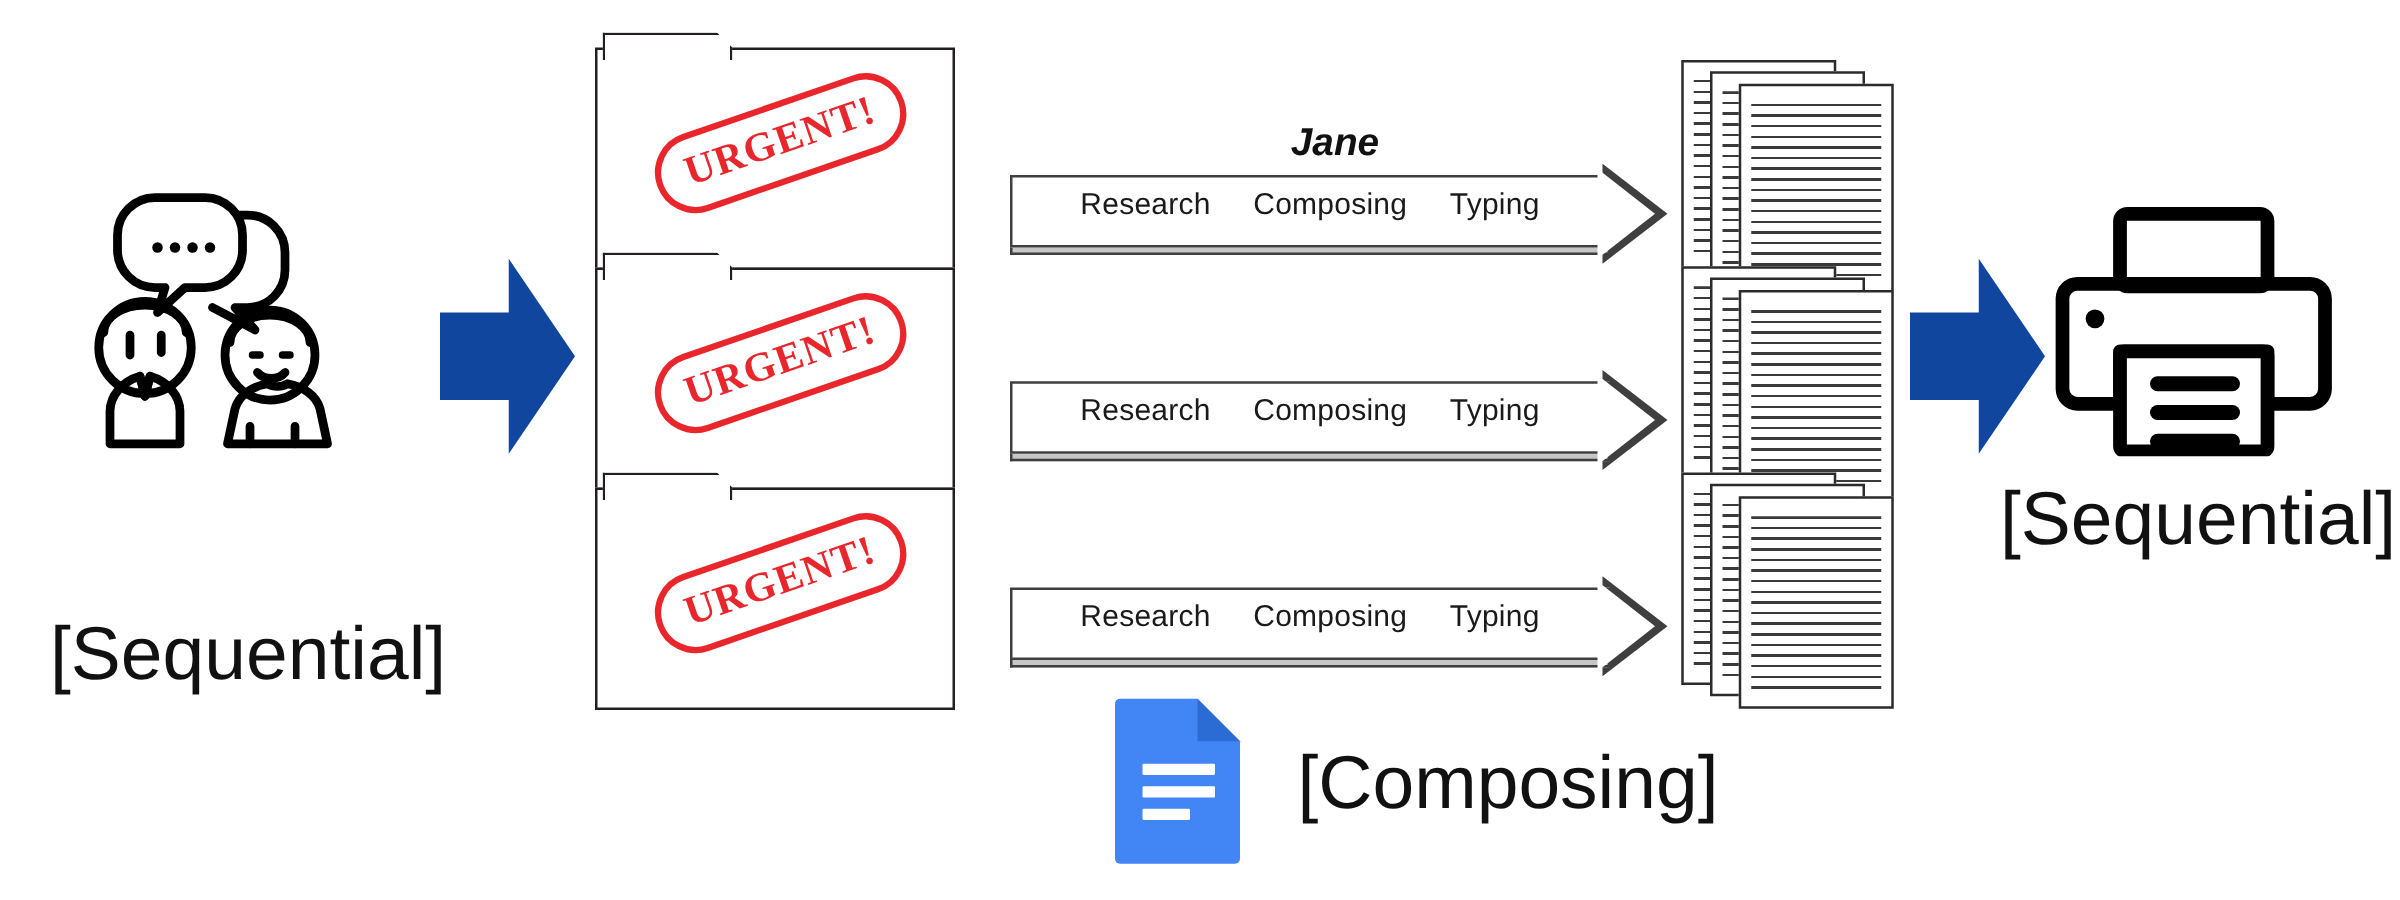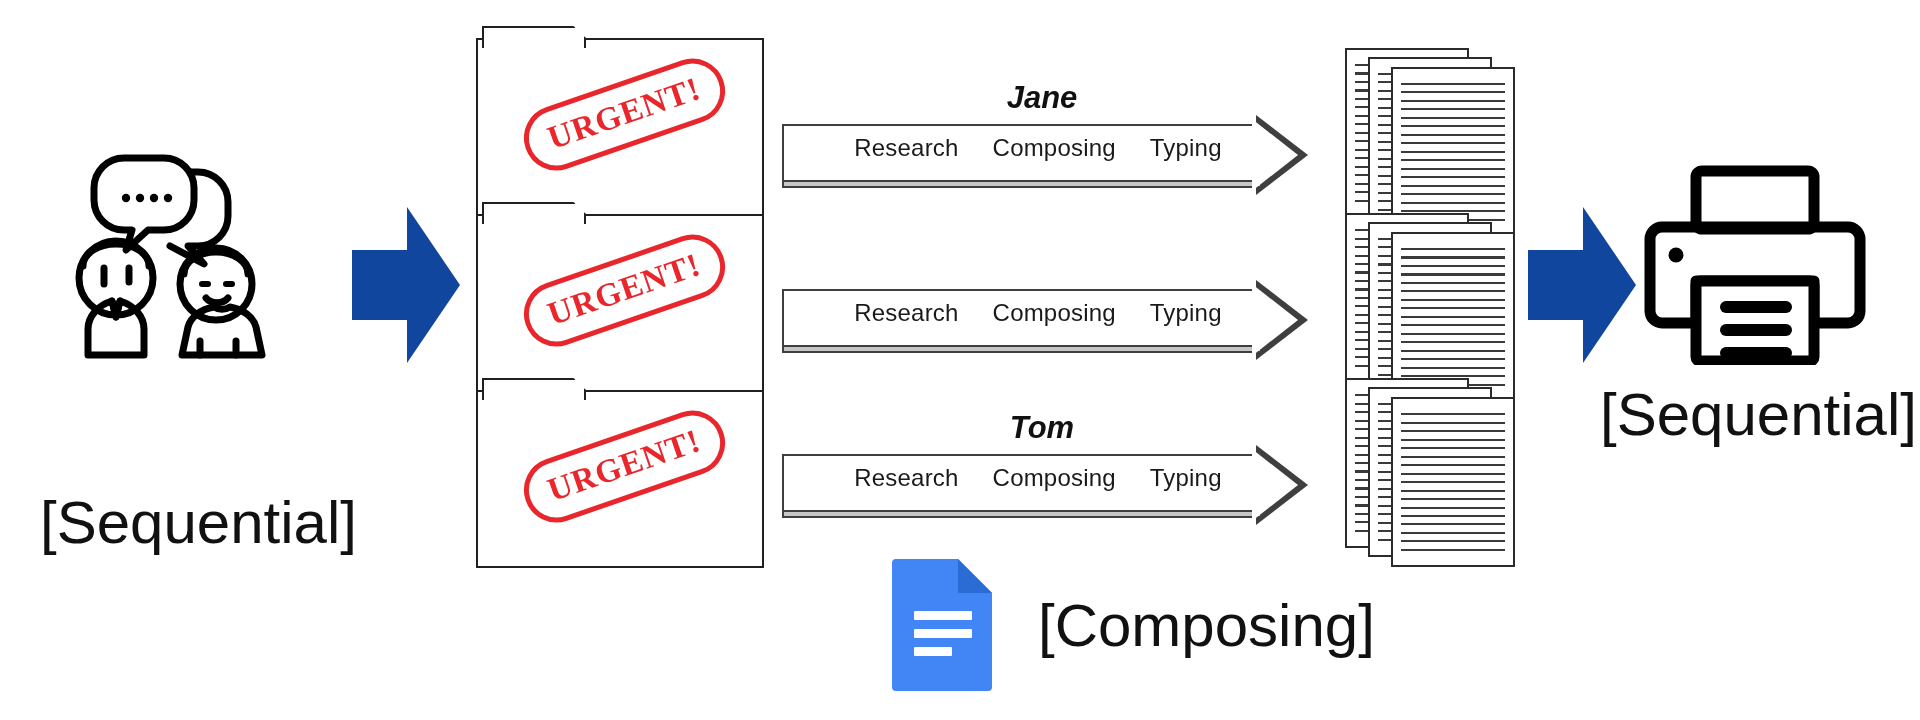--- a/index.html
+++ b/index.html
@@ -44,21 +44,21 @@
     font-family:"Liberation Serif","DejaVu Serif",serif;
     font-size:33px;letter-spacing:1px;
     padding:8px 20px 10px 20px;
     transform:rotate(-19deg);
     white-space:nowrap;
     background:transparent;
     text-align:center;
   }
 
   
-  .task-row{position:absolute;left:782px;width:560px;height:120px;}
+  .task-row{position:absolute;left:808px;width:560px;height:120px;margin-top:16px;}
   .person-name{
     position:absolute;left:0;top:0;width:520px;text-align:center;
     font-size:31px;font-weight:bold;font-style:italic;color:#111111;
     font-family:"Liberation Sans","DejaVu Sans",sans-serif;
   }
   .arrow-wrap{position:absolute;left:0;top:44px;width:556px;height:72px;}
   .arrow-body{
     position:absolute;left:0;top:0;width:480px;height:58px;
     background:#ffffff;border:2px solid #3f3f3f;box-sizing:border-box;
   }
@@ -77,21 +77,20 @@
     position:absolute;left:470px;top:-5px;width:0;height:0;
     border-top:36px solid transparent;
     border-bottom:36px solid transparent;
     border-left:46px solid #ffffff;
   }
   .task-labels{
     position:absolute;left:0;top:10px;width:480px;
     display:flex;justify-content:center;gap:34px;
     font-size:24px;color:#1a1a1a;letter-spacing:0.2px;
     font-family:"Liberation Sans","DejaVu Sans",sans-serif;
-    padding-left:16px;
   }
 
   
   .doc-stack{position:absolute;width:172px;height:190px;}
   .page{
     position:absolute;background:#ffffff;border:2.5px solid #2b2b2b;
     box-sizing:border-box;width:124px;height:170px;overflow:hidden;
   }
   .page .lines{
     position:absolute;left:8px;right:8px;top:14px;bottom:8px;
@@ -204,21 +203,20 @@
       <div class="arrow-head-white"></div>
       <div class="task-labels">
         <span>Research</span>
         <span>Composing</span>
         <span>Typing</span>
       </div>
     </div>
   </div>
 
   <div class="task-row" style="top:410px;">
-    <div class="person-name">Tom</div>
     <div class="arrow-wrap">
       <div class="arrow-head-outline"></div>
       <div class="arrow-shadow"></div>
       <div class="arrow-body"></div>
       <div class="arrow-head-white"></div>
       <div class="task-labels">
         <span>Research</span>
         <span>Composing</span>
         <span>Typing</span>
       </div>

